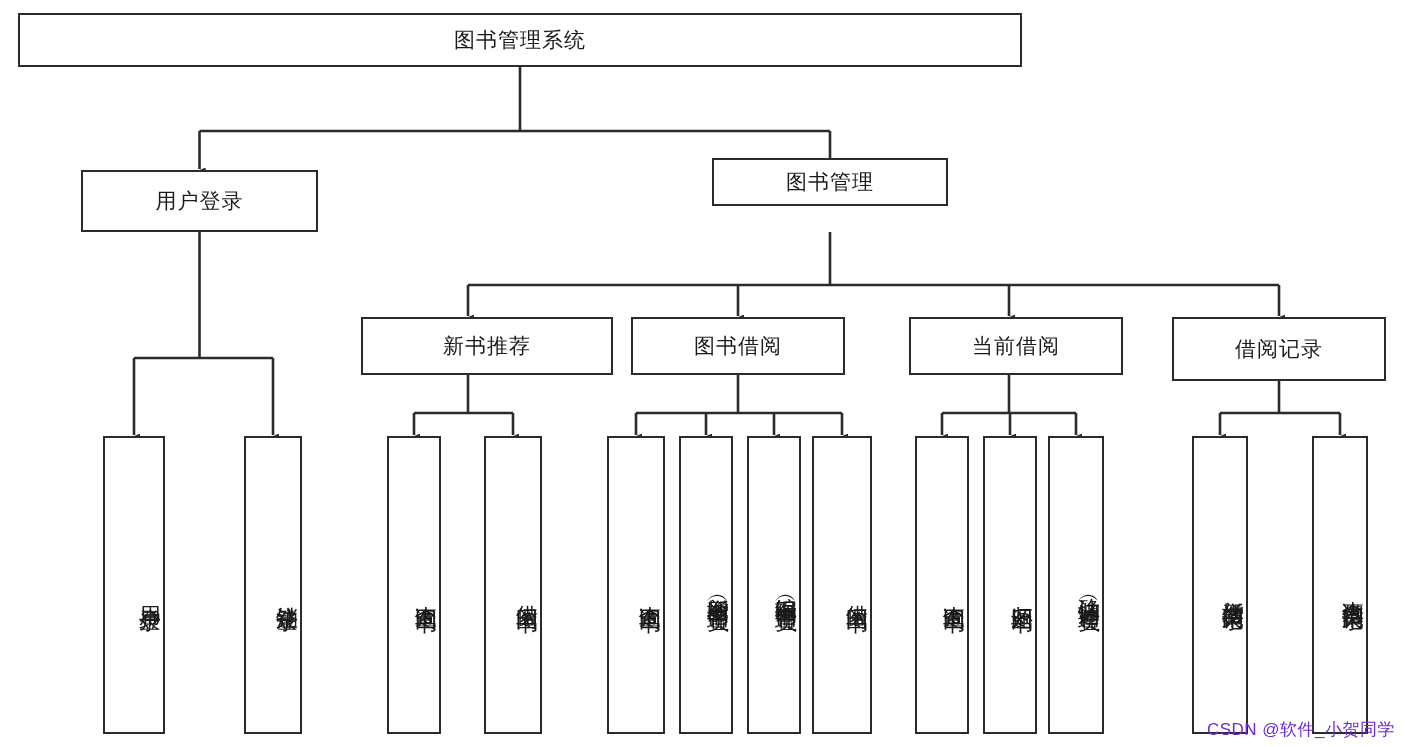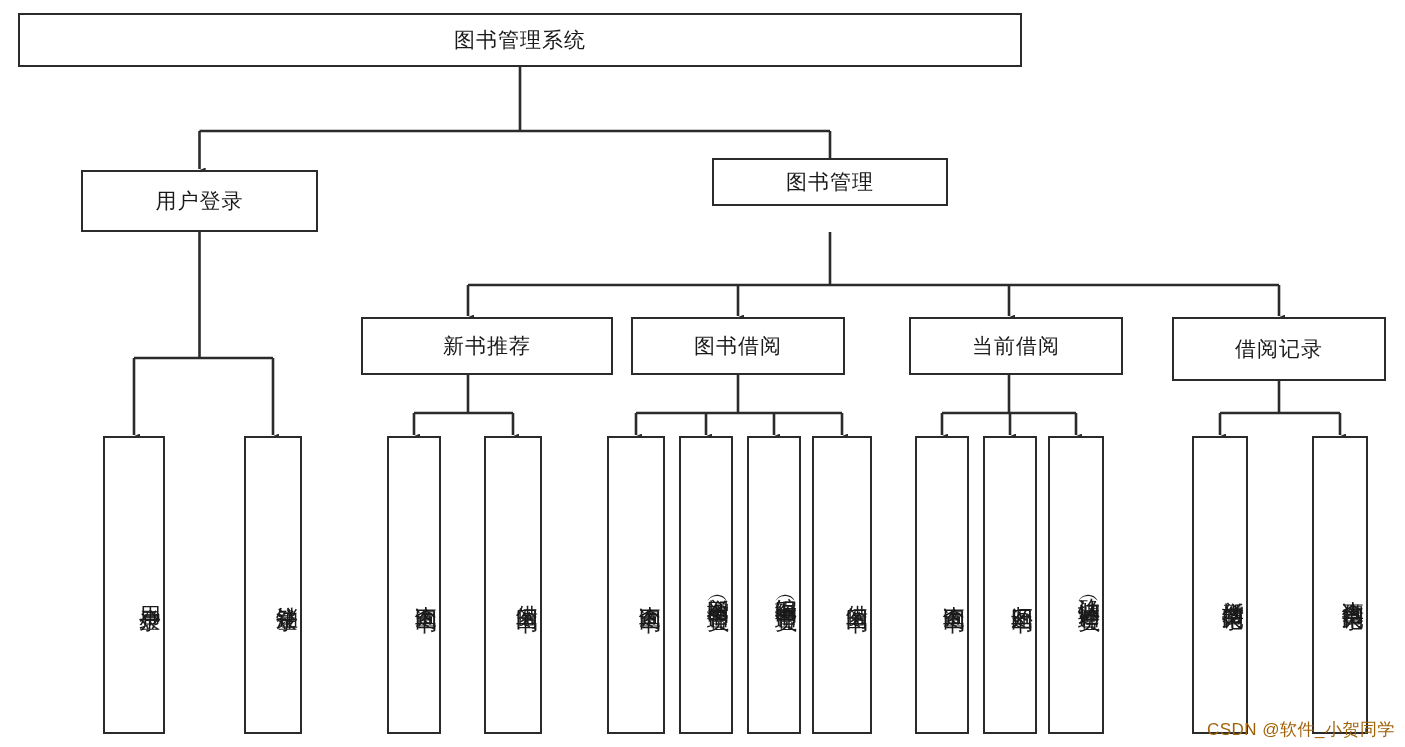--- a/index.html
+++ b/index.html
@@ -10,21 +10,21 @@
   .node{position:absolute;box-sizing:border-box;background:#ffffff;
         border:2px solid #2b2b2b;display:flex;align-items:center;
         justify-content:center;color:#1a1a1a;}
   .node.h{font-size:21px;letter-spacing:1px;white-space:nowrap;}
   .node.v{writing-mode:vertical-rl;text-orientation:upright;
           font-size:22px;line-height:1.18;letter-spacing:2px;
           align-items:flex-start;justify-content:center;padding-top:14px;
           text-align:center;}
   .node.v.tall{align-items:flex-start;padding-top:8px;}
   .watermark{position:absolute;right:10px;bottom:6px;font-size:17px;
-             color:#a16207;white-space:nowrap;letter-spacing:.5px;}
+             color:#6d28d9;white-space:nowrap;letter-spacing:.5px;}
 </style>
 </head>
 <body>
 
 <div id="stage">
   <svg id="wires" viewBox="0 0 1405 747" xmlns="http://www.w3.org/2000/svg">
     <defs>
       <marker id="ar" markerWidth="11" markerHeight="13" refX="1.5" refY="6.2" orient="auto" markerUnits="userSpaceOnUse">
         <path d="M0,0 L11,0 L5.5,13 Z" fill="#2b2b2b"></path>
       </marker>

